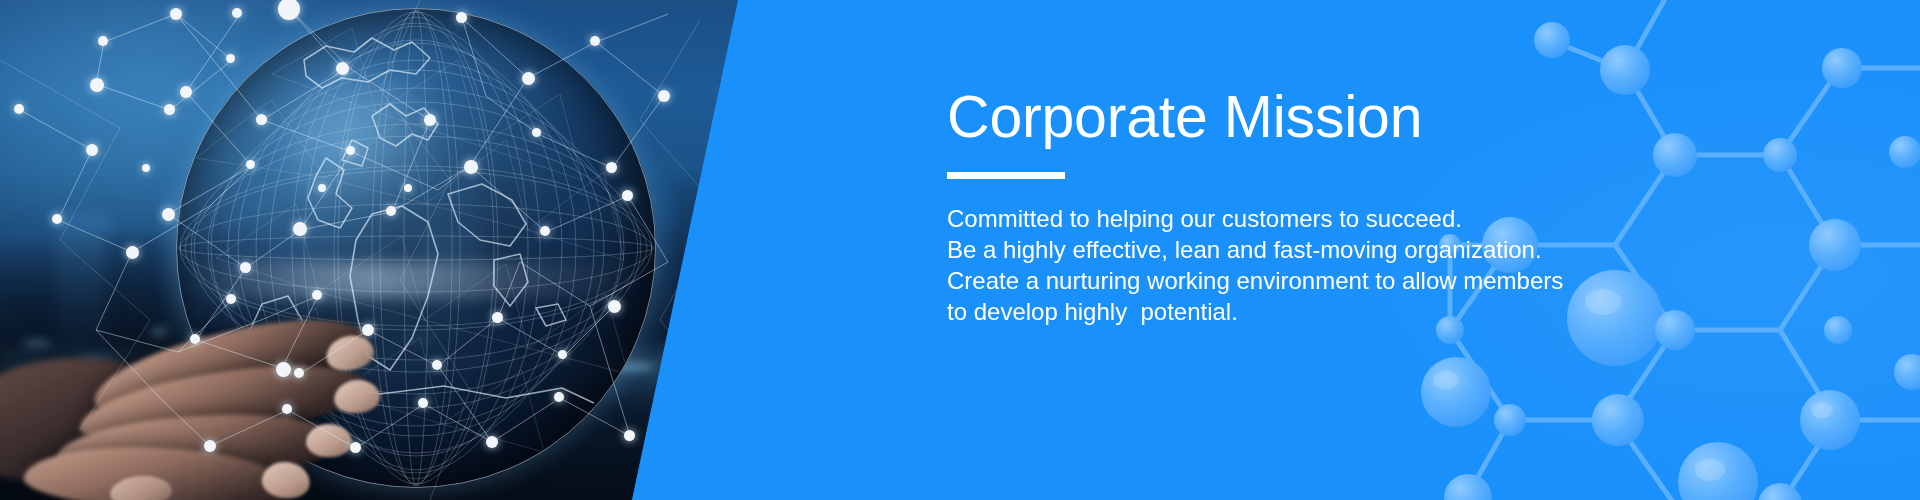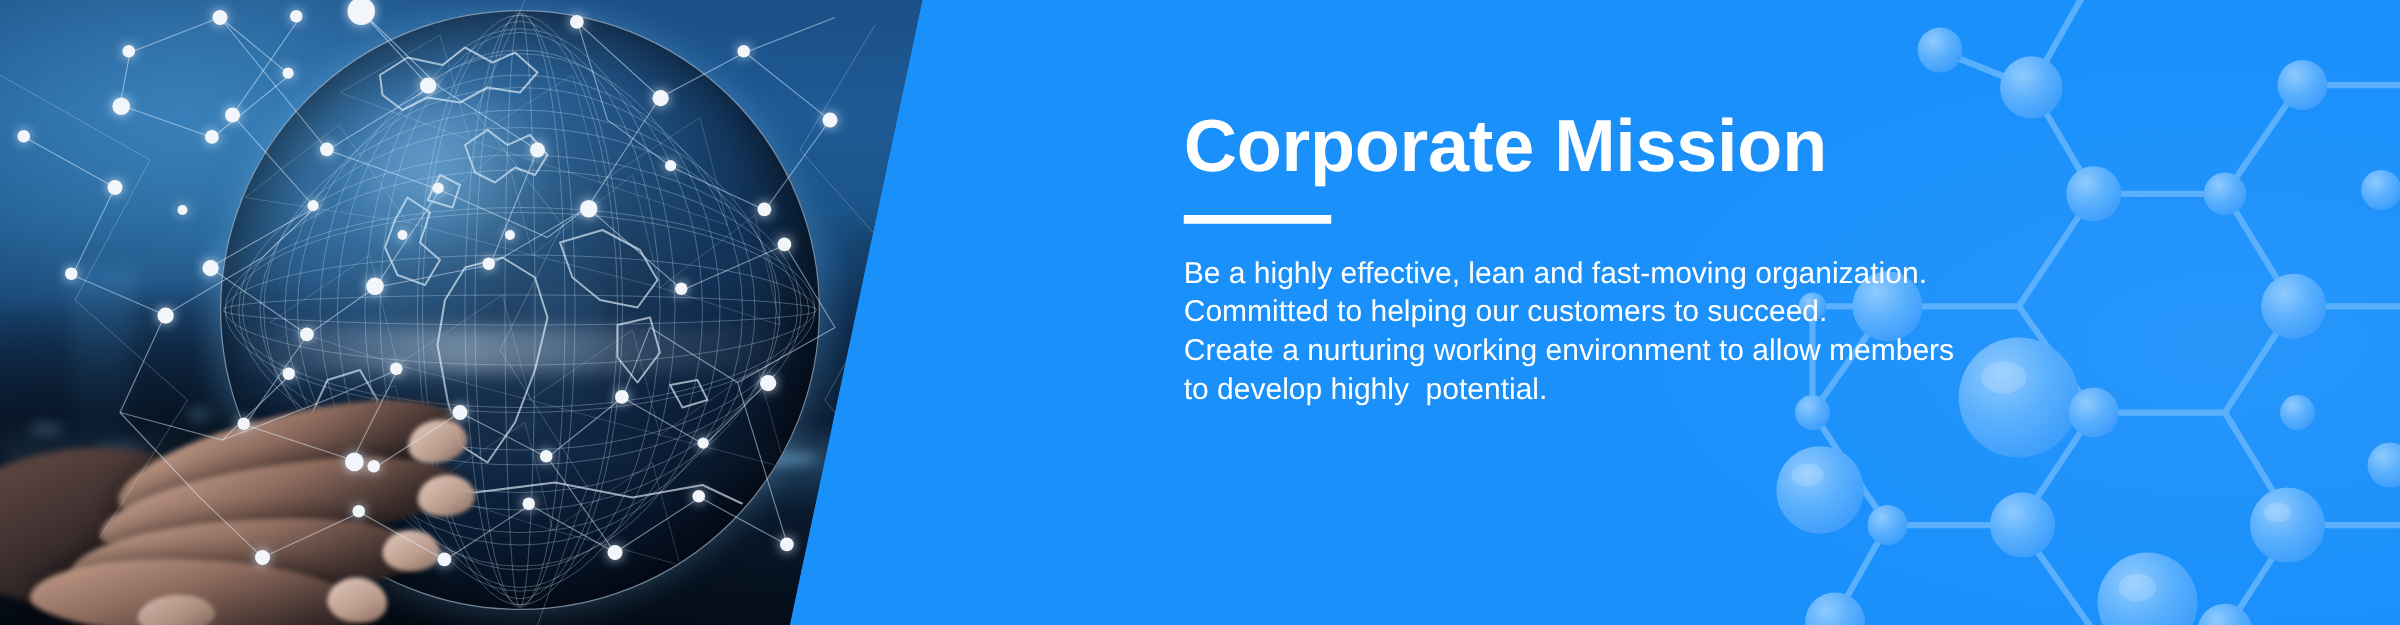--- a/index.html
+++ b/index.html
@@ -186,21 +186,21 @@
   .content {
     position: absolute;
     left: 947px;
     top: 86px;
     width: 900px;
   }
   .title {
     margin: 0;
     color: #ffffff;
     font-size: 59px;
-    font-weight: 700;
+    font-weight: 400;
     line-height: 1.08;
     letter-spacing: -.2px;
     white-space: nowrap;
   }
   .divider {
     margin-top: 22px;
     width: 118px;
     height: 7px;
     background: #ffffff;
   }
@@ -486,20 +486,20 @@
         <ellipse cx="462" cy="410" rx="11" ry="8"></ellipse>
         <ellipse cx="350" cy="470" rx="15" ry="11"></ellipse>
       </g>
     </svg>
   </div>
 
   <div class="content">
     <h1 class="title">Corporate Mission</h1>
     <div class="divider"></div>
     <div class="mission">
+      <div class="mission-line">Committed to helping our customers to succeed.</div>
       <div class="mission-line">Be a highly effective, lean and fast-moving organization.</div>
-      <div class="mission-line">Committed to helping our customers to succeed.</div>
       <div class="mission-line">Create a nurturing working environment to allow members</div>
       <div class="mission-line">to develop highly  potential.</div>
     </div>
   </div>
 
 </div>
 
 </body></html>

